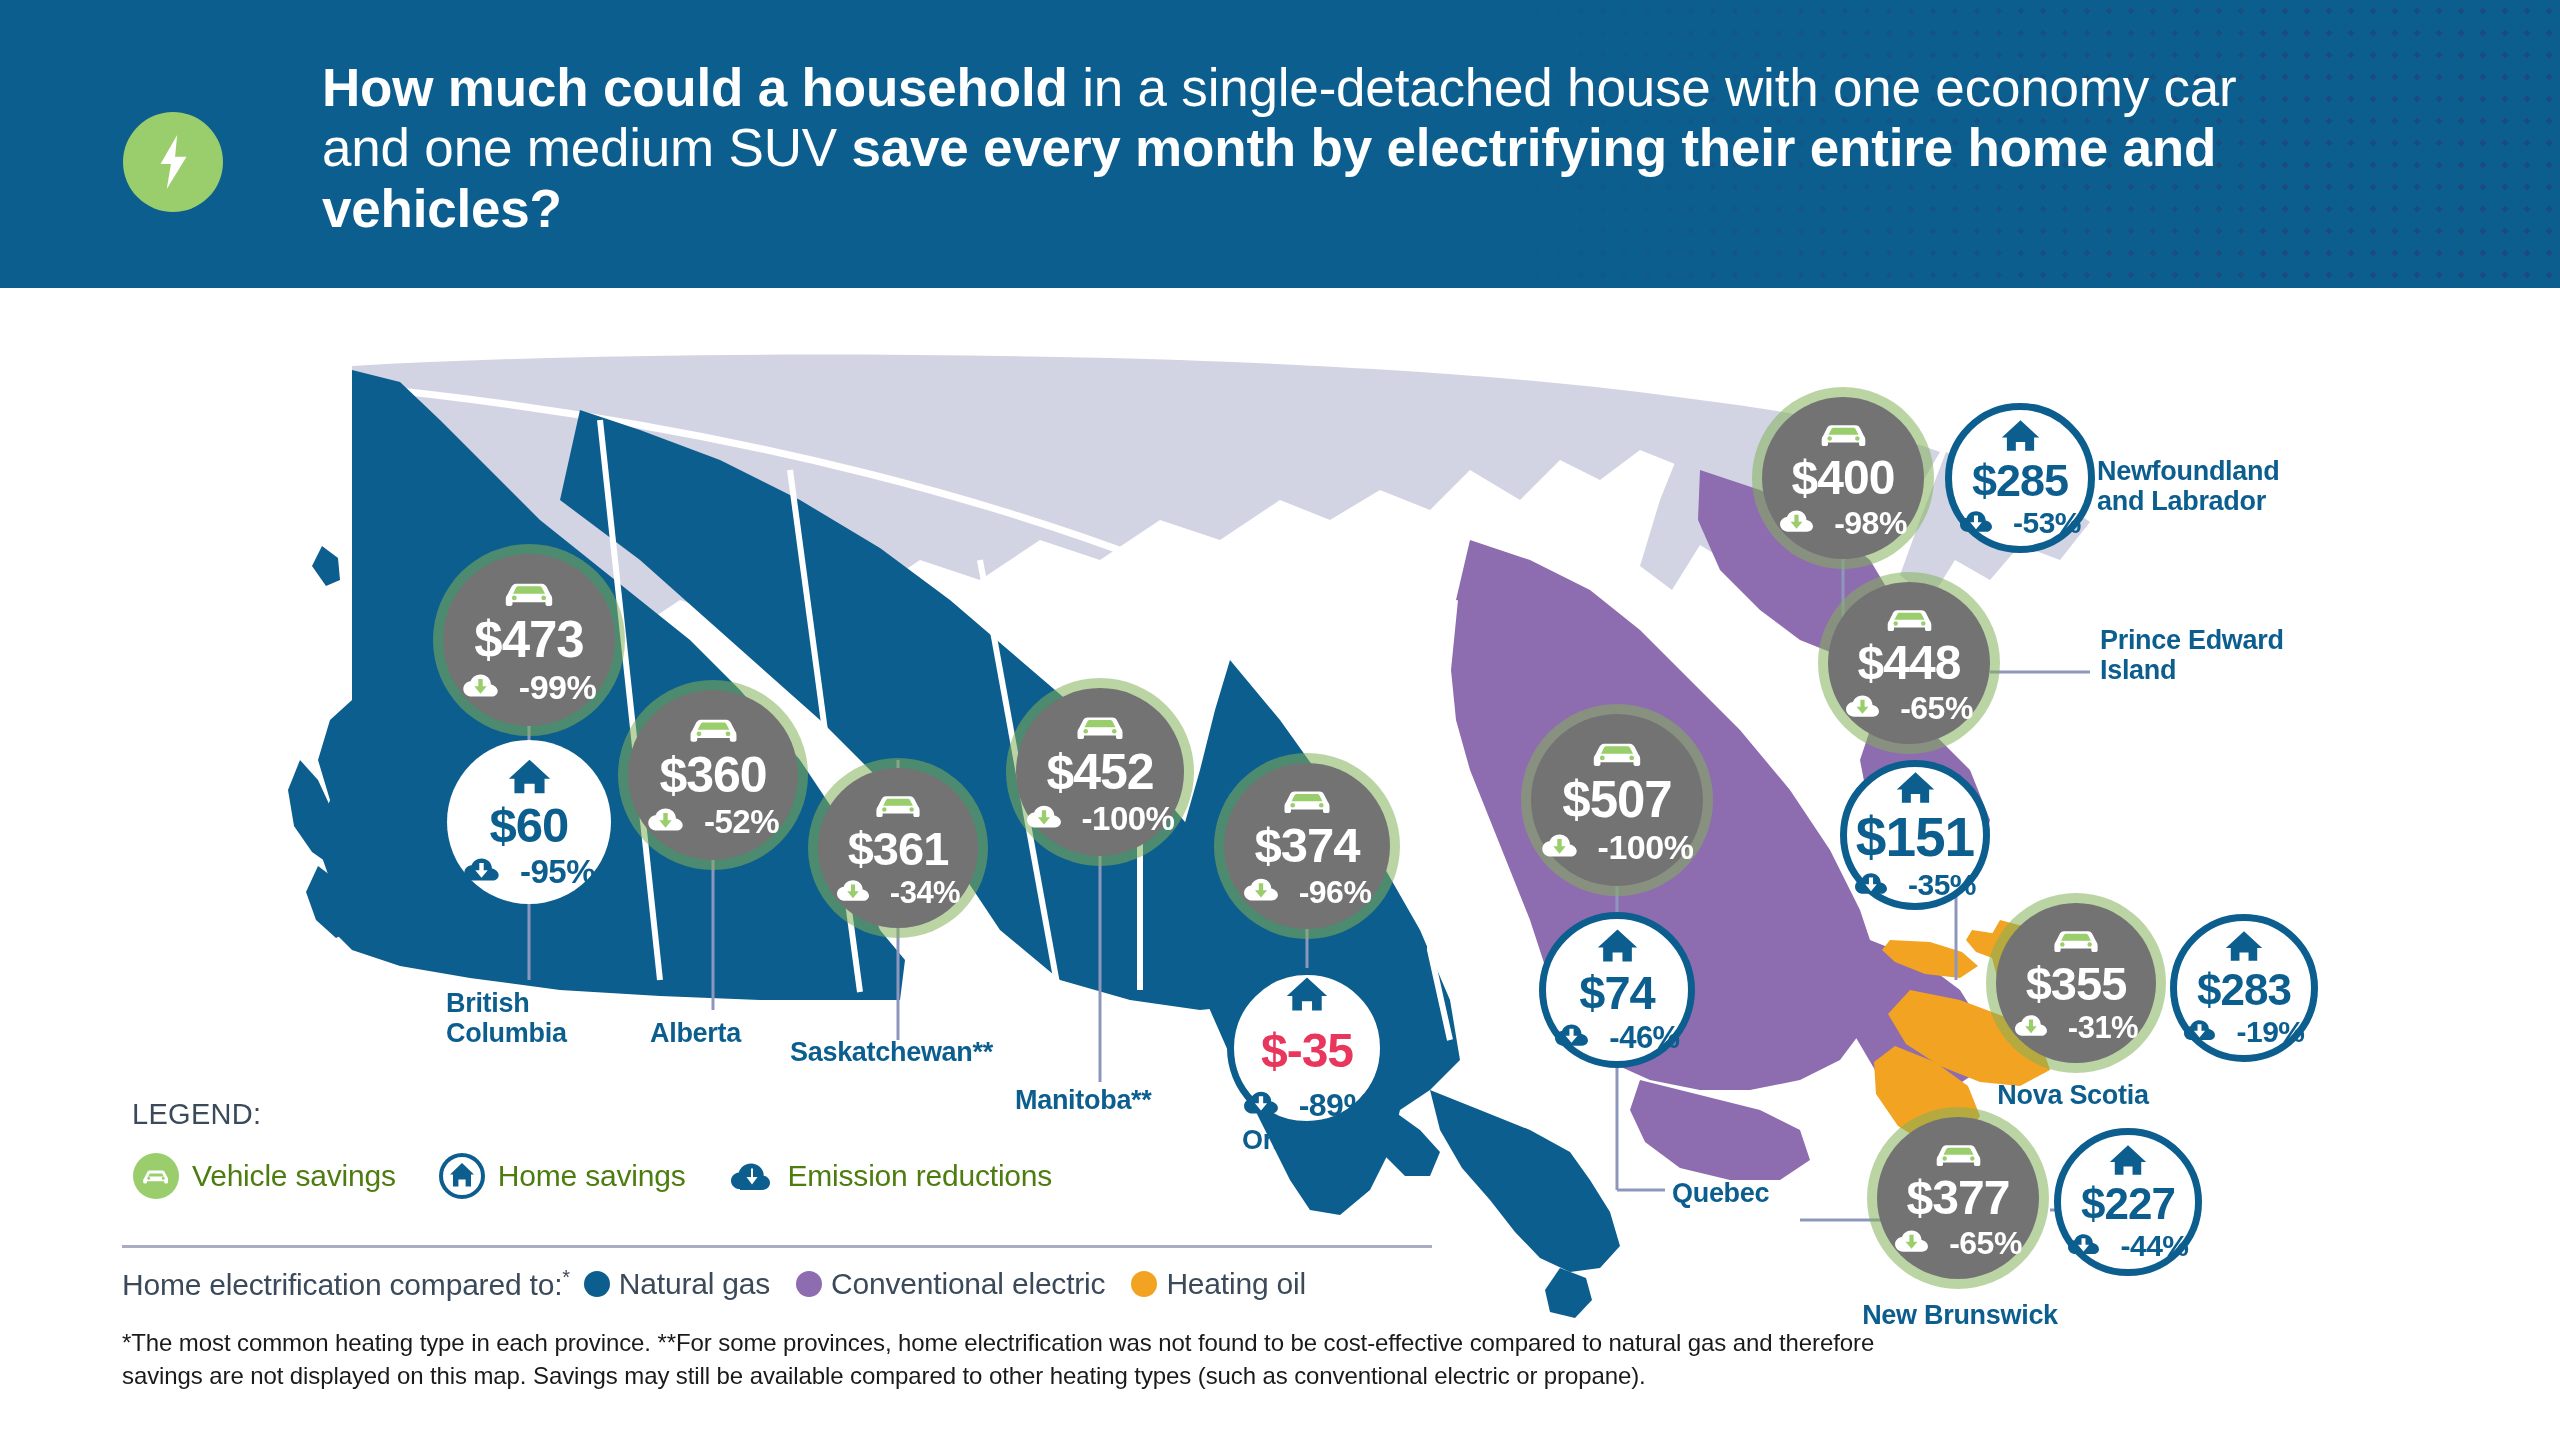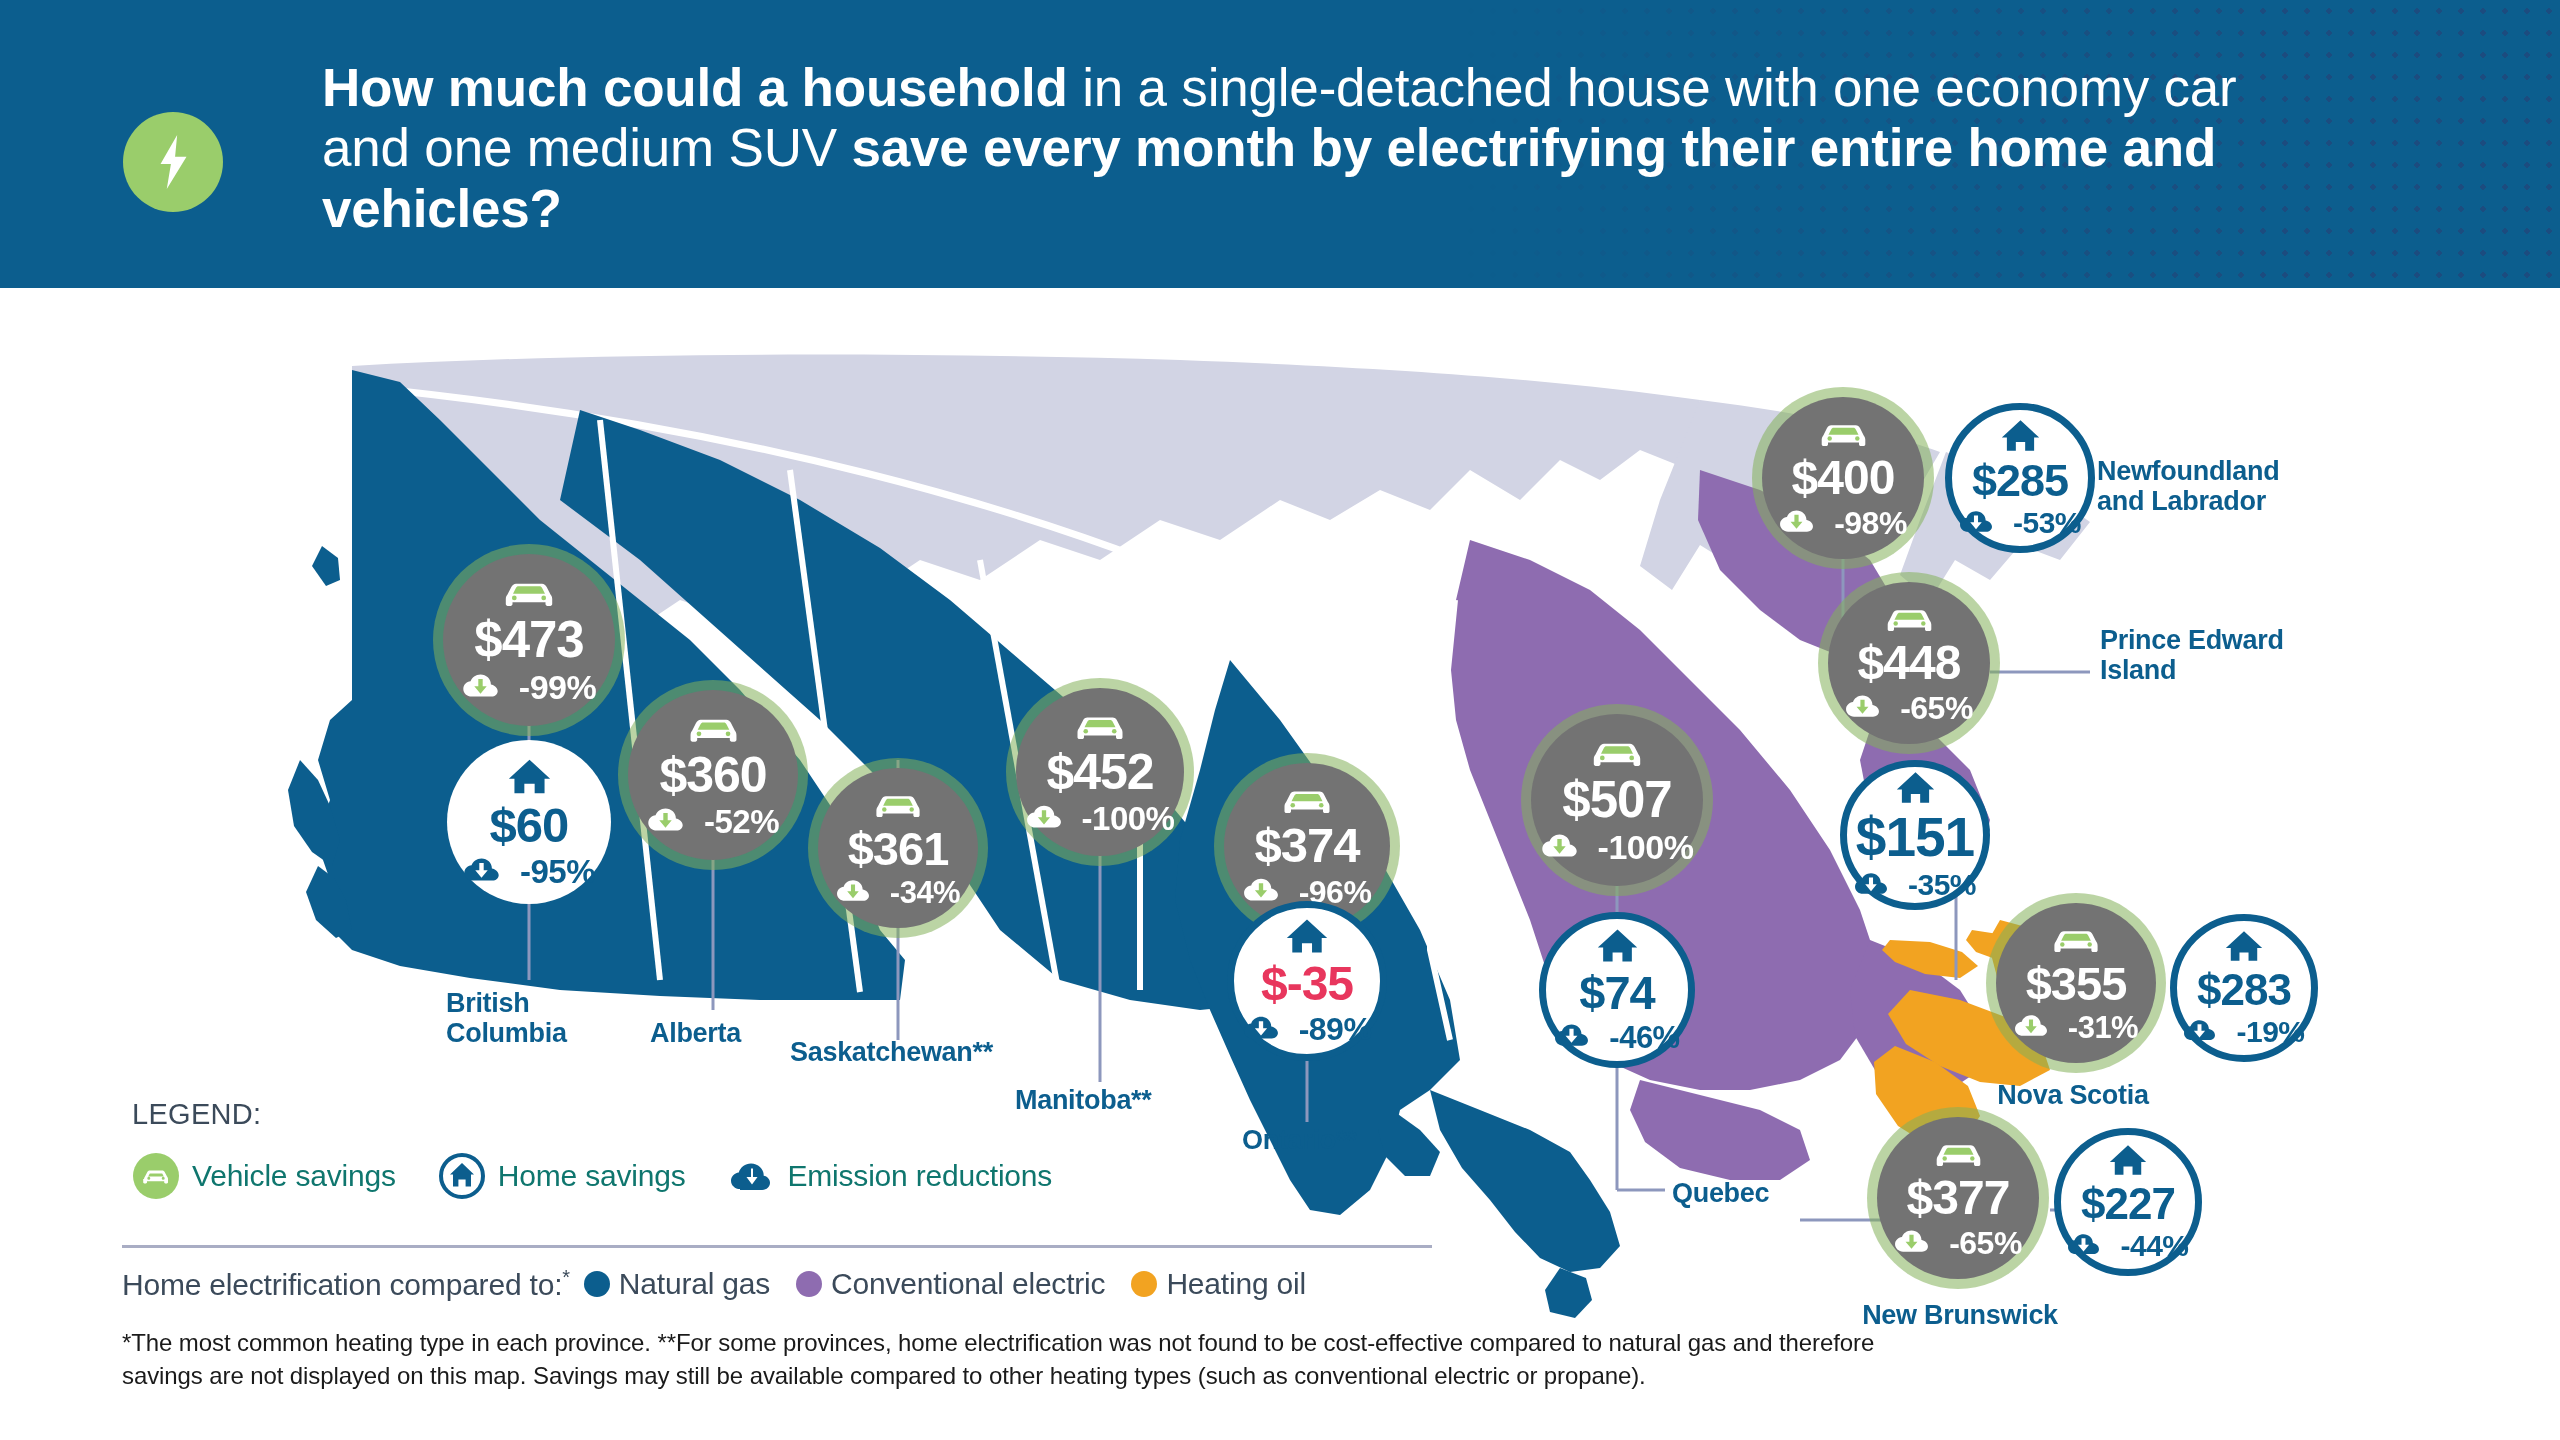--- a/index.html
+++ b/index.html
@@ -73,21 +73,21 @@
   }
 
   
   .legend-title {
     position:absolute; left:132px; top:1098px;
     color:#3b4a5a; font-size:29px; font-weight:400; letter-spacing:.3px;
   }
   .legend-row { position:absolute; left:132px; top:1152px; display:flex; align-items:center; gap:0; }
   .lg-item { display:flex; align-items:center; margin-right:42px; }
   .lg-ico { display:flex; align-items:center; justify-content:center; margin-right:12px; }
-  .lg-text { color:#0f766e; font-size:30px; font-weight:400; letter-spacing:-.2px; }
+  .lg-text { color:#4d7c0f; font-size:30px; font-weight:400; letter-spacing:-.2px; }
 
   .hr { position:absolute; left:122px; top:1245px; width:1310px; height:3px; background:#a9adc4; }
 
   .compare-row { position:absolute; left:122px; top:1266px; display:flex; align-items:center; }
   .cmp-label { color:#3b4a5a; font-size:30px; font-weight:400; letter-spacing:-.2px; margin-right:14px; }
   .cmp-label sup { font-size:20px; }
   .cmp-item { display:flex; align-items:center; margin-right:26px; }
   .cmp-dot { width:26px; height:26px; border-radius:50%; margin-right:9px; }
   .cmp-text { color:#3b4a5a; font-size:30px; font-weight:400; letter-spacing:-.2px; }
 
@@ -306,21 +306,21 @@
           </svg></span>
         <div class="b-amt" style="font-size: 49px;">$374</div>
         <div class="b-row">
           <span><svg width="36" height="30" viewBox="0 0 100 82" aria-hidden="true">
               <path d="M26 70C13.3 70 3 60.6 3 49c0-10.6 8.6-19.4 19.8-20.7C26 17.6 37 9.5 50 9.5c15.7 0 28.4 11.8 28.4 26.4v.9C87.3 38.3 97 45.3 97 55.2 97 63.4 89.4 70 80.1 70H26z" fill="#ffffff"></path>
               <path d="M44 22 L44 42 L33 42 L50 62 L67 42 L56 42 L56 22 Z" fill="#9acd6b"></path>
             </svg></span>
           <span class="b-pct" style="font-size: 32px;">-96%</span>
         </div>
       </div>
-      <div class="bubble home ring" style="left: 1227px; top: 901px; width: 160px; height: 160px;">
+      <div class="bubble home ring" style="left: 1227px; top: 968px; width: 160px; height: 160px; justify-content: space-between;">
         <span class="b-icon"><svg width="42" height="38" viewBox="0 0 100 90" aria-hidden="true">
             <path d="M50 6 L98 50 L85 50 L85 84 L62 84 L62 62 L38 62 L38 84 L15 84 L15 50 L2 50 Z" fill="#0c5e8e"></path>
           </svg></span>
         <div class="b-amt neg" style="font-size: 48px;">$-35</div>
         <div class="b-row">
           <span><svg width="36" height="30" viewBox="0 0 100 82" aria-hidden="true">
               <path d="M26 70C13.3 70 3 60.6 3 49c0-10.6 8.6-19.4 19.8-20.7C26 17.6 37 9.5 50 9.5c15.7 0 28.4 11.8 28.4 26.4v.9C87.3 38.3 97 45.3 97 55.2 97 63.4 89.4 70 80.1 70H26z" fill="#0c5e8e"></path>
               <path d="M44 22 L44 42 L33 42 L50 62 L67 42 L56 42 L56 22 Z" fill="#ffffff"></path>
             </svg></span>
           <span class="b-pct" style="font-size: 32px;">-89%</span>

